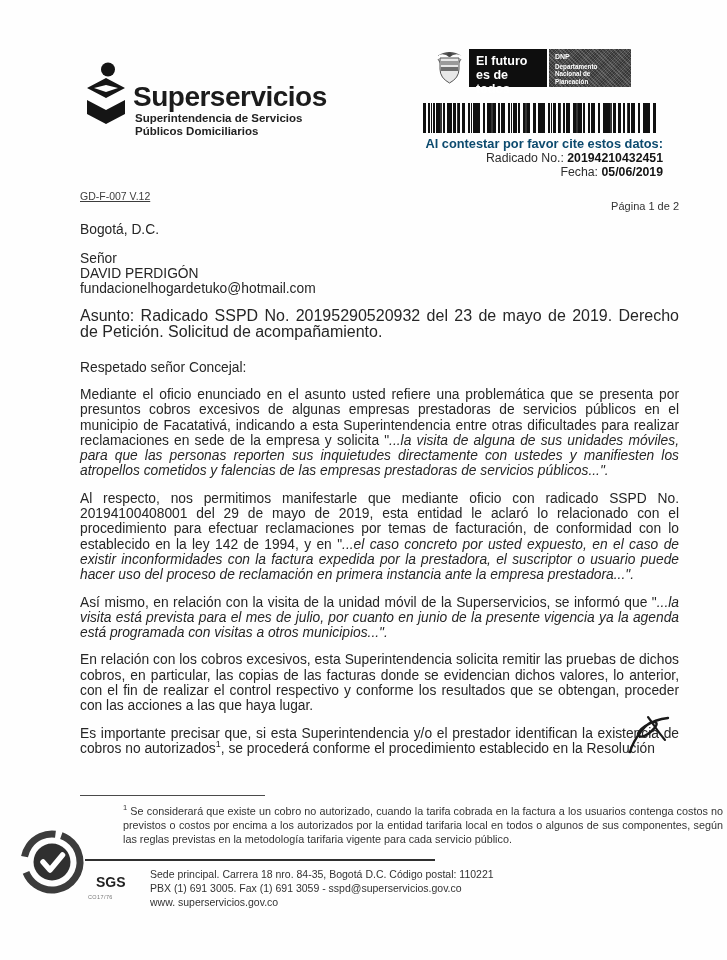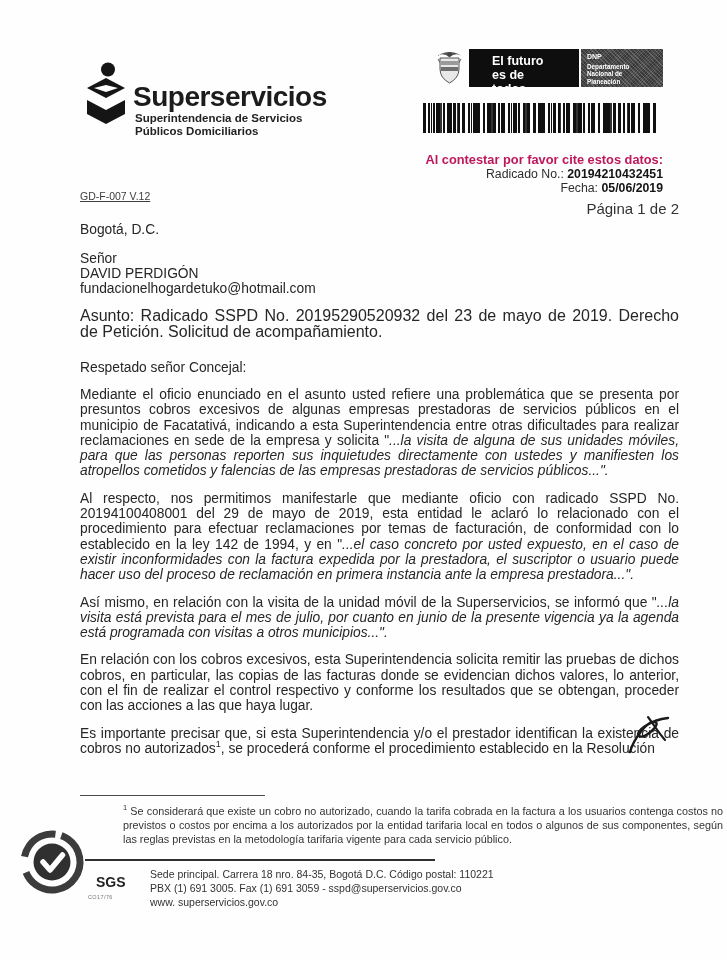--- a/index.html
+++ b/index.html
@@ -18,21 +18,21 @@
   .logo-mark{flex:0 0 auto;}
   .logo-text{margin-left:7px;margin-top:20px;}
   .brand{font-size:28px;font-weight:600;letter-spacing:-0.5px;color:#1c1c1c;line-height:30px;}
   .brand-sub{font-size:11.5px;font-weight:700;color:#222;line-height:13px;margin-left:2px;}
 
   
   .gov-block{position:absolute;left:436px;top:49px;display:flex;align-items:center;}
   .coat{margin-right:6px;}
   .badge-black{
     width:64px;height:28px;background:#0e0e0e;color:#fff;
-    padding:5px 23px;font-size:12.5px;font-weight:700;line-height:14px;
+    padding:5px 7px;font-size:12.5px;font-weight:700;line-height:14px;
   }
   .badge-dnp{
     width:70px;height:30px;margin-left:2px;
     background-color:#4e4e4e;
     background-image:
       repeating-linear-gradient(45deg, rgba(255,255,255,.17) 0 1px, transparent 1px 3px),
       repeating-linear-gradient(135deg, rgba(0,0,0,.3) 0 1px, transparent 1px 2px);
     color:#fff;padding:4px 6px;line-height:7.5px;
   }
   .dnp-acr{font-size:7px;font-weight:700;margin-bottom:2px;}
@@ -41,27 +41,27 @@
   
   .barcode{
     position:absolute;left:423px;top:103px;width:234px;height:30px;
     background-image:
       repeating-linear-gradient(90deg,#101010 0 2px,transparent 2px 5px),
       repeating-linear-gradient(90deg,#101010 0 1px,transparent 1px 8px),
       repeating-linear-gradient(90deg,#101010 0 3px,transparent 3px 13px),
       repeating-linear-gradient(90deg,rgba(16,16,16,.85) 0 2px,transparent 2px 17px);
   }
   .cite-block{position:absolute;right:64px;top:137px;text-align:right;line-height:14px;}
-  .cite-title{font-size:12.8px;font-weight:700;color:#be185d;margin-top:16px;}
+  .cite-title{font-size:12.8px;font-weight:700;color:#0c4a6e;}
   .cite-line{font-size:12.3px;color:#2e2e2e;}
   .cite-line b{color:#141414;}
 
   
   .form-code{position:absolute;left:80px;top:190px;font-size:10.5px;color:#3d3d3d;text-decoration:underline;}
-  .page-indicator{position:absolute;right:48px;top:200px;font-size:15px;color:#333;}
+  .page-indicator{position:absolute;right:48px;top:200px;font-size:11px;color:#333;}
 
   
   .letter{
     position:absolute;left:80px;top:222px;width:599px;
     font-size:13.8px;line-height:15.3px;text-align:justify;color:#262626;
   }
   .city{margin:0;}
   .recipient{margin-top:15px;line-height:14.8px;}
   .subject{margin:11px 0 0 0;font-size:16px;line-height:16px;}
   .greeting{margin:20px 0 0 0;}

